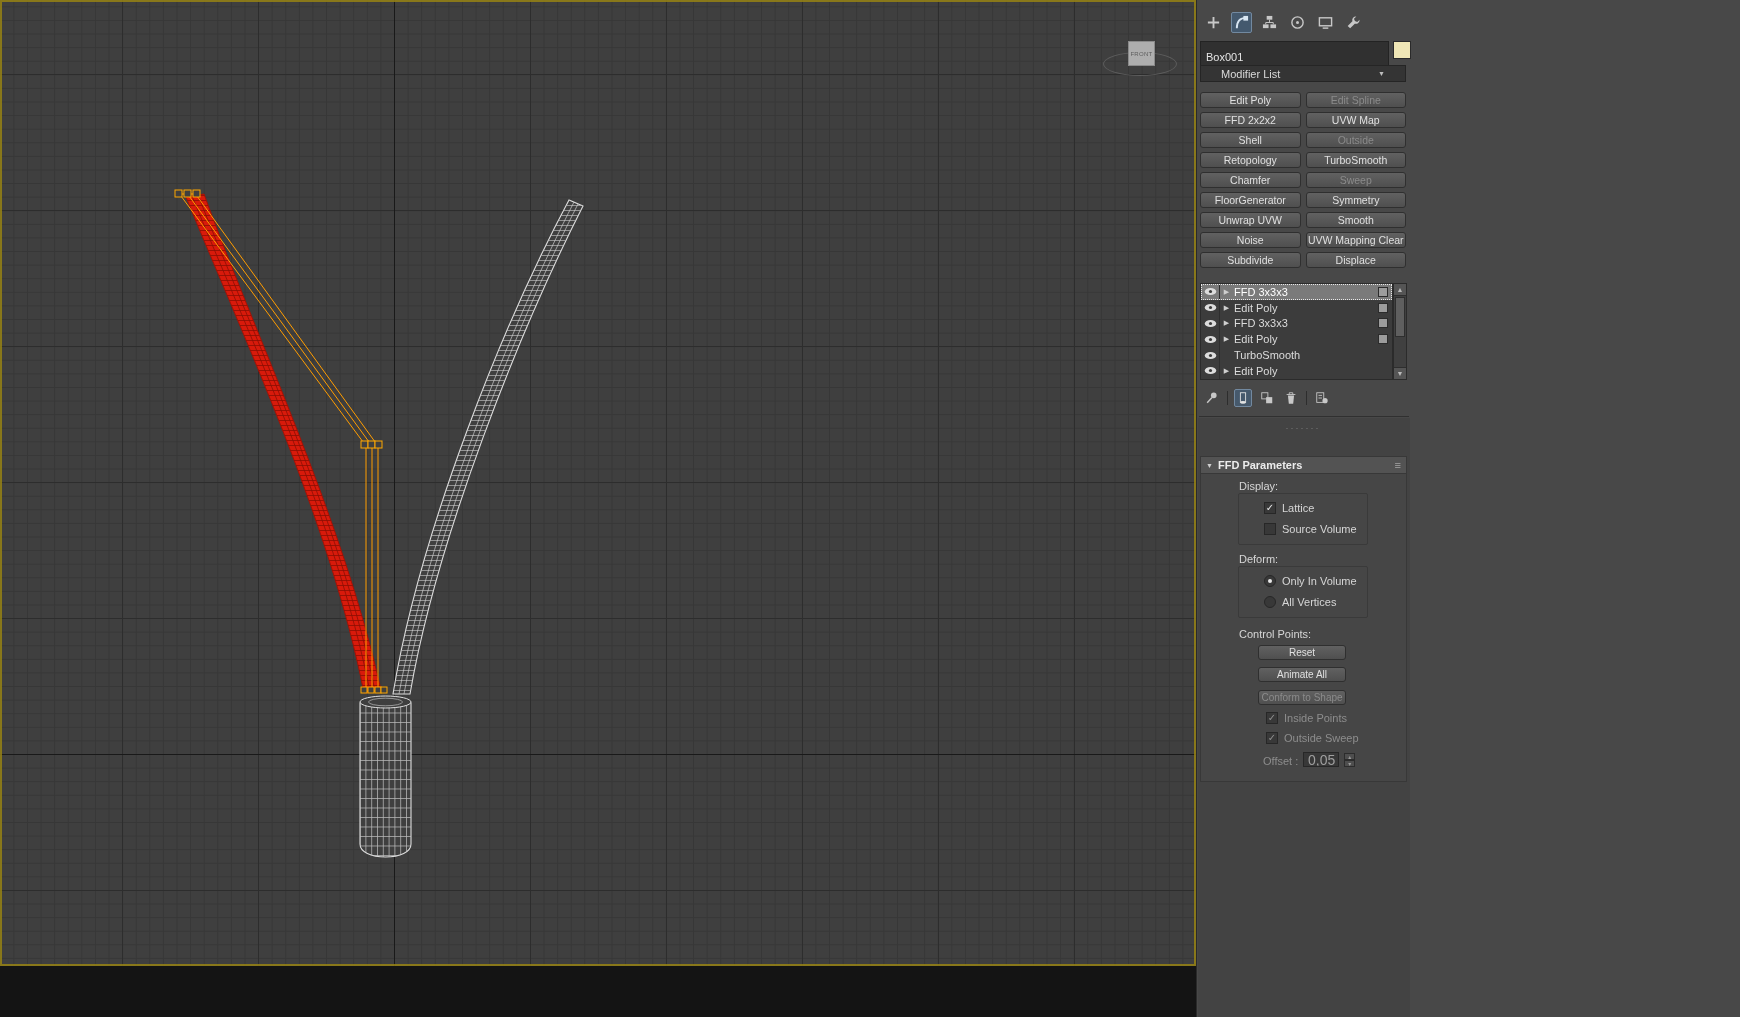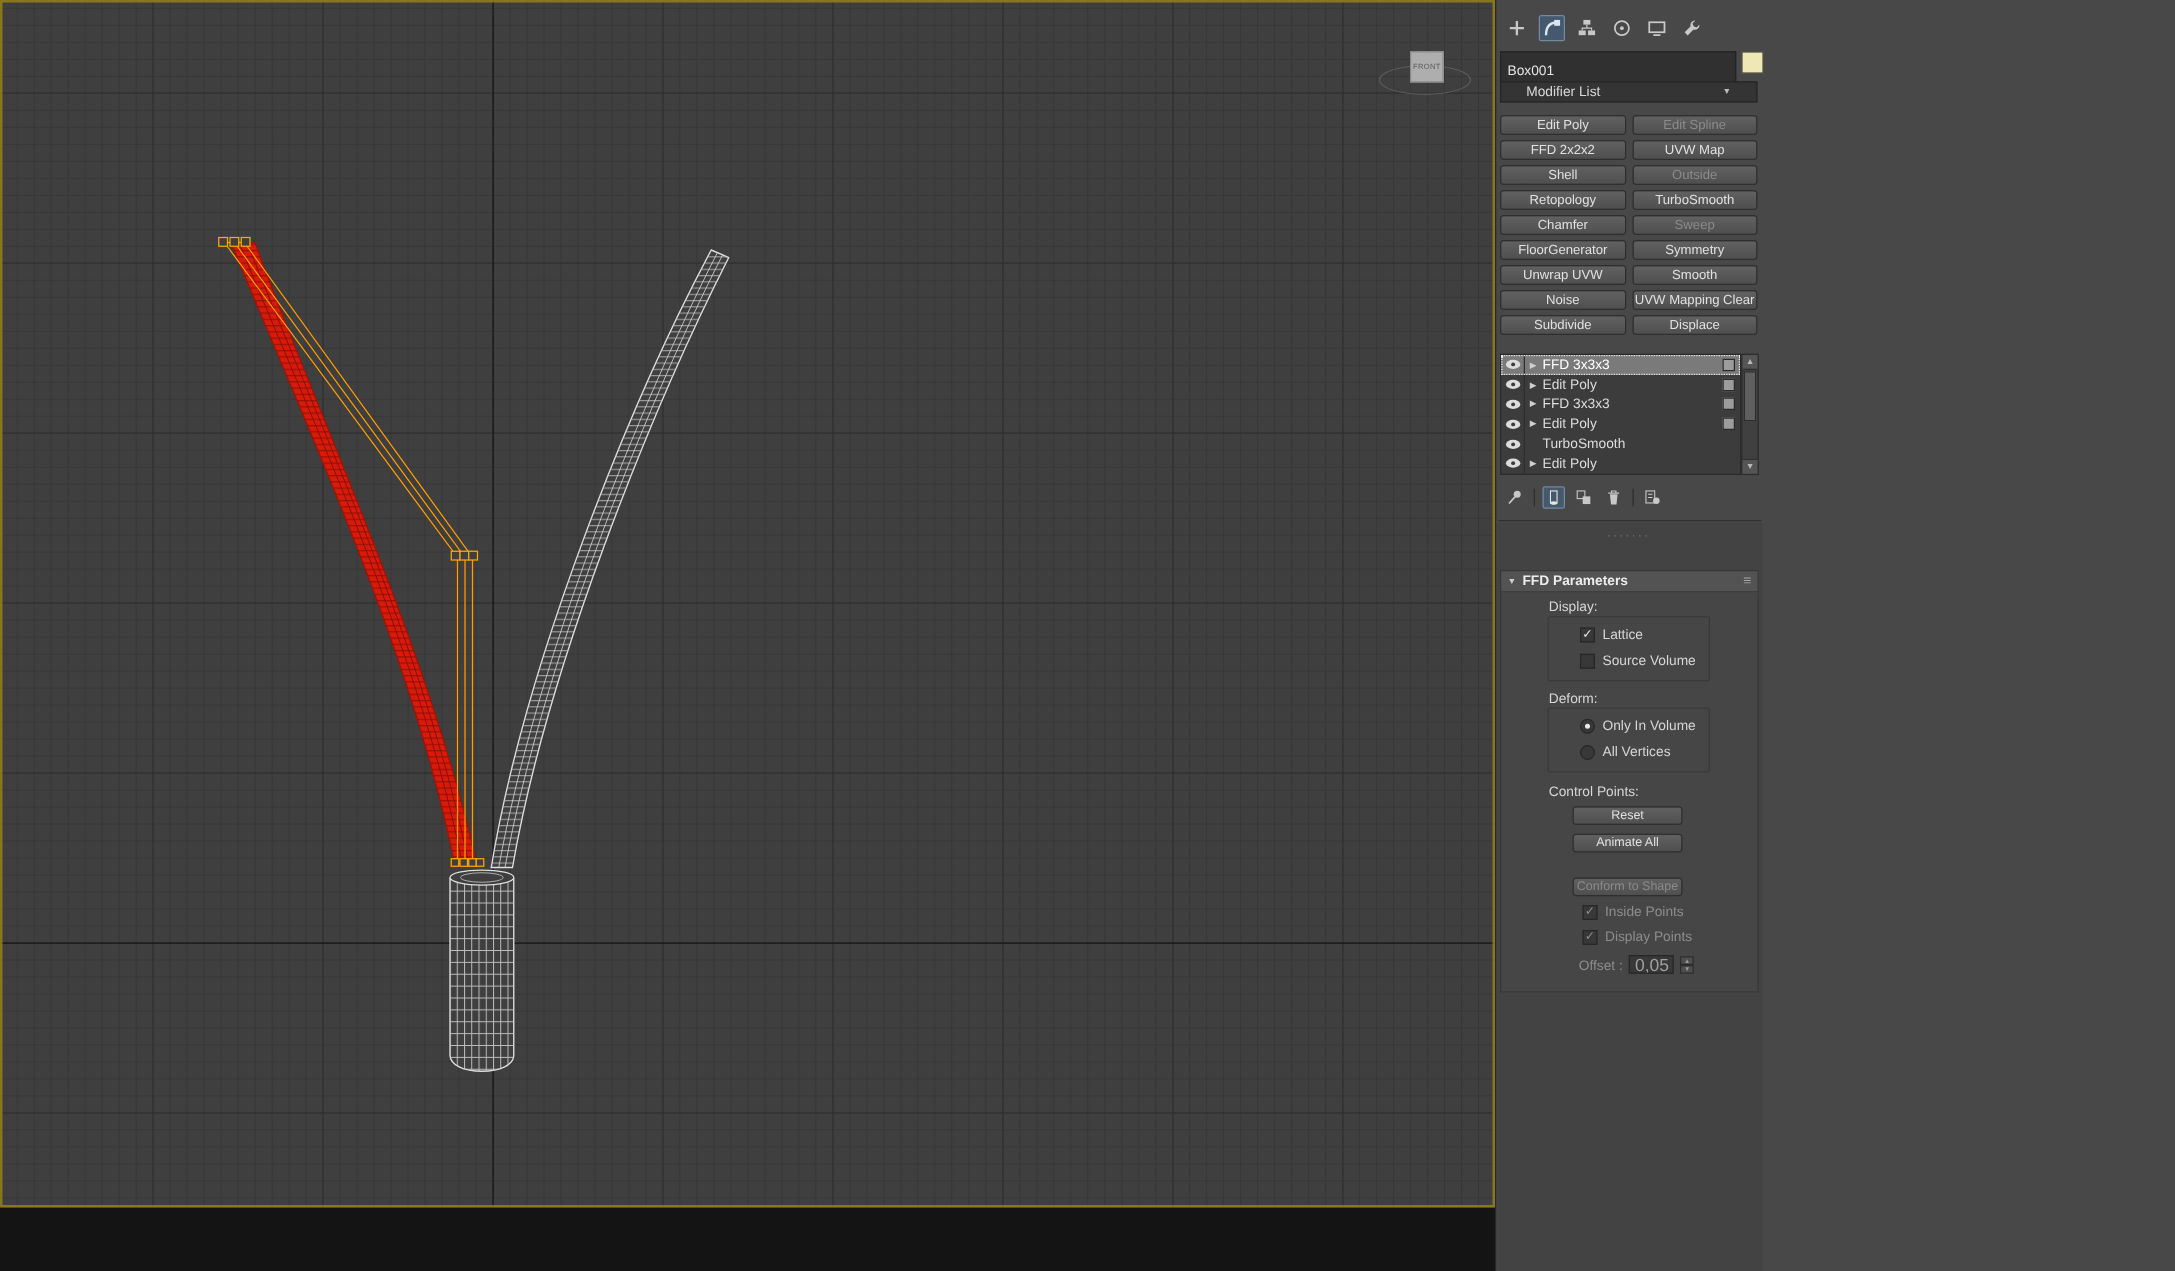--- a/index.html
+++ b/index.html
@@ -444,29 +444,29 @@
         </label>
         <label class="opt">
           <span class="rb"></span>
           <span>All Vertices</span>
         </label>
       </div>
 
       <div class="ro-label" style="margin-top:10px;margin-bottom:5px">Control Points:</div>
       <div class="ro-btn">Reset</div>
       <div class="ro-btn">Animate All</div>
-      <div class="ro-btn disabled" style="margin-top:20px">Conform to Shape</div>
+      <div class="ro-btn disabled" style="margin-top:8px">Conform to Shape</div>
 
       <label class="opt disabled cp-opt">
         <span class="cb dis">✓</span>
         <span>Inside Points</span>
       </label>
       <label class="opt disabled cp-opt">
         <span class="cb dis">✓</span>
-        <span>Display Points</span>
+        <span>Outside Sweep</span>
       </label>
 
       <div class="offset-row">
         <span>Offset :</span>
         <input class="offset-input" value="0,05" style="">
         <span class="spin">
           <span>▴</span>
           <span>▾</span>
         </span>
       </div>

